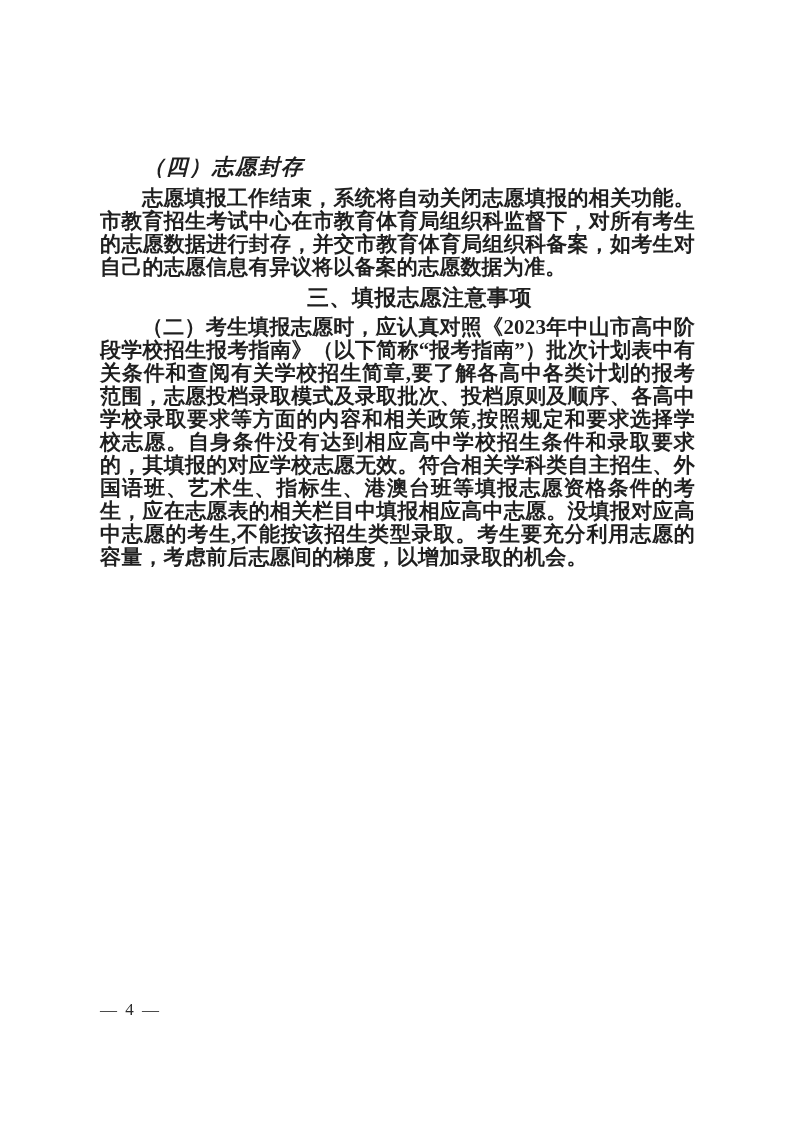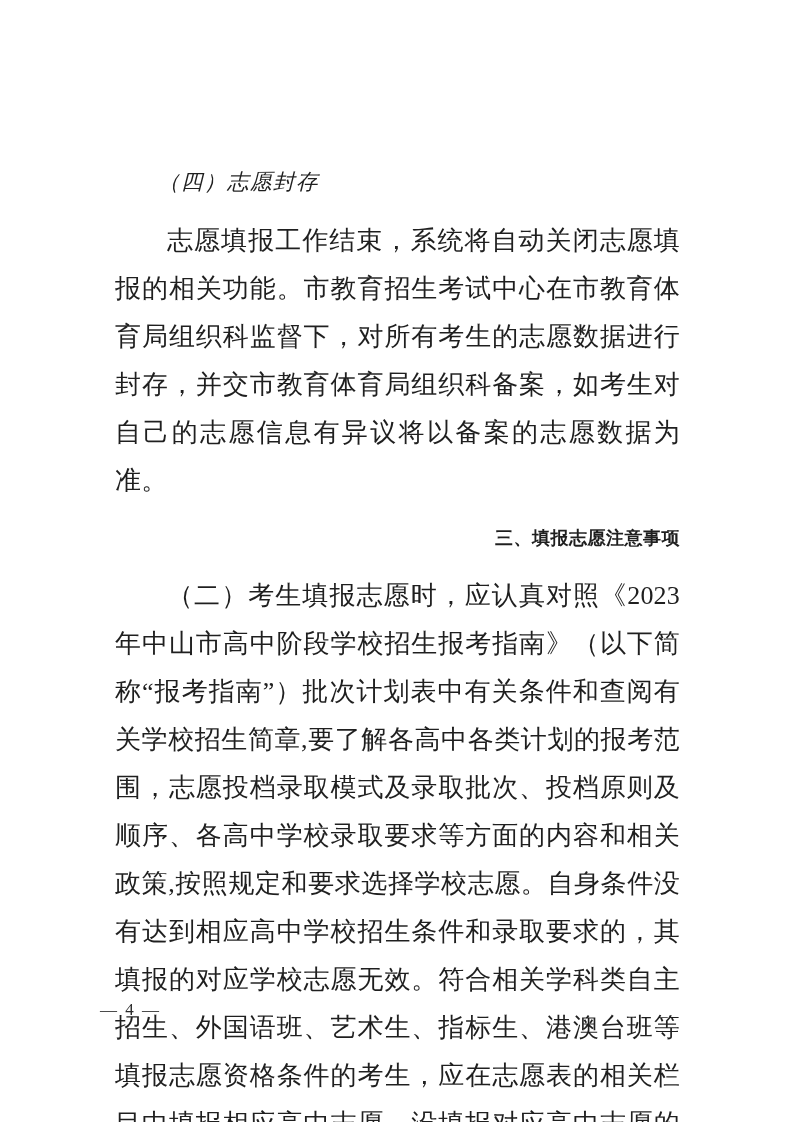--- a/index.html
+++ b/index.html
@@ -17,45 +17,46 @@
     overflow: hidden;
   }
   .content {
     position: absolute;
     left: 100px;
     top: 149px;
     width: 595px;
     text-align: justify;
   }
   .content p, .content h2 {
-    margin: 15px;
+    margin: 0;
     padding: 0;
+    font-weight: bold;
   }
   .kai-heading {
     font-style: italic;
     font-size: 21.5px;
     line-height: 37.6px;
     text-indent: 2em;
     letter-spacing: 1.5px;
     text-align: left;
     font-weight: 400;
   }
   .body-para {
-    font-size: 26px;
-    line-height: 48px;
+    font-size: 21px;
+    line-height: 23px;
     text-indent: 2em;
     letter-spacing: 0.2px;
   }
   .bold-heading {
     font-family: "Liberation Sans", "DejaVu Sans", sans-serif;
     font-weight: 700;
-    font-size: 18px;
+    font-size: 22px;
     line-height: 37.6px;
     text-indent: 2em;
-    text-align: right;
+    text-align: center;
     letter-spacing: 0.5px;
   }
   .footer-pagenum {
     position: absolute;
     left: 100px;
     top: 1000px;
     font-size: 17px;
     letter-spacing: 2px;
     color: #2a2a2a;
     font-family: "Liberation Serif", "DejaVu Serif", serif;

